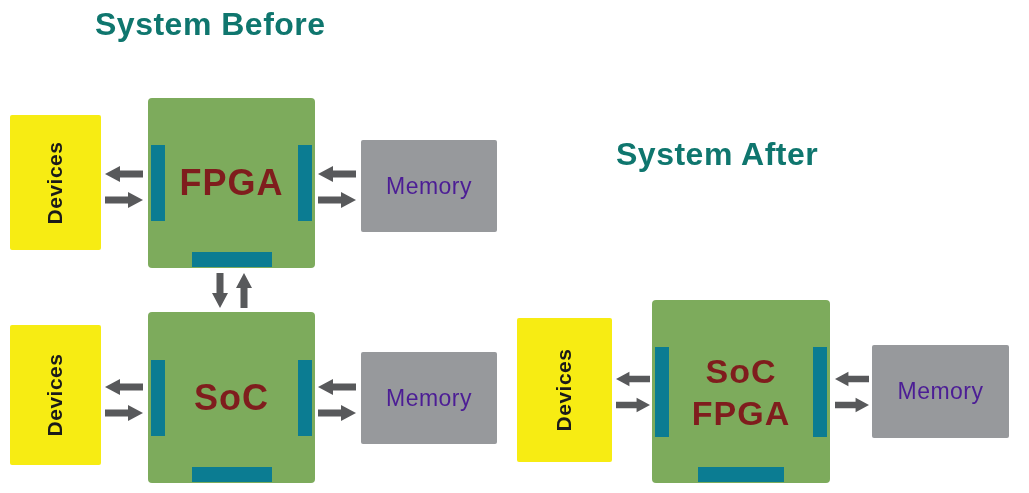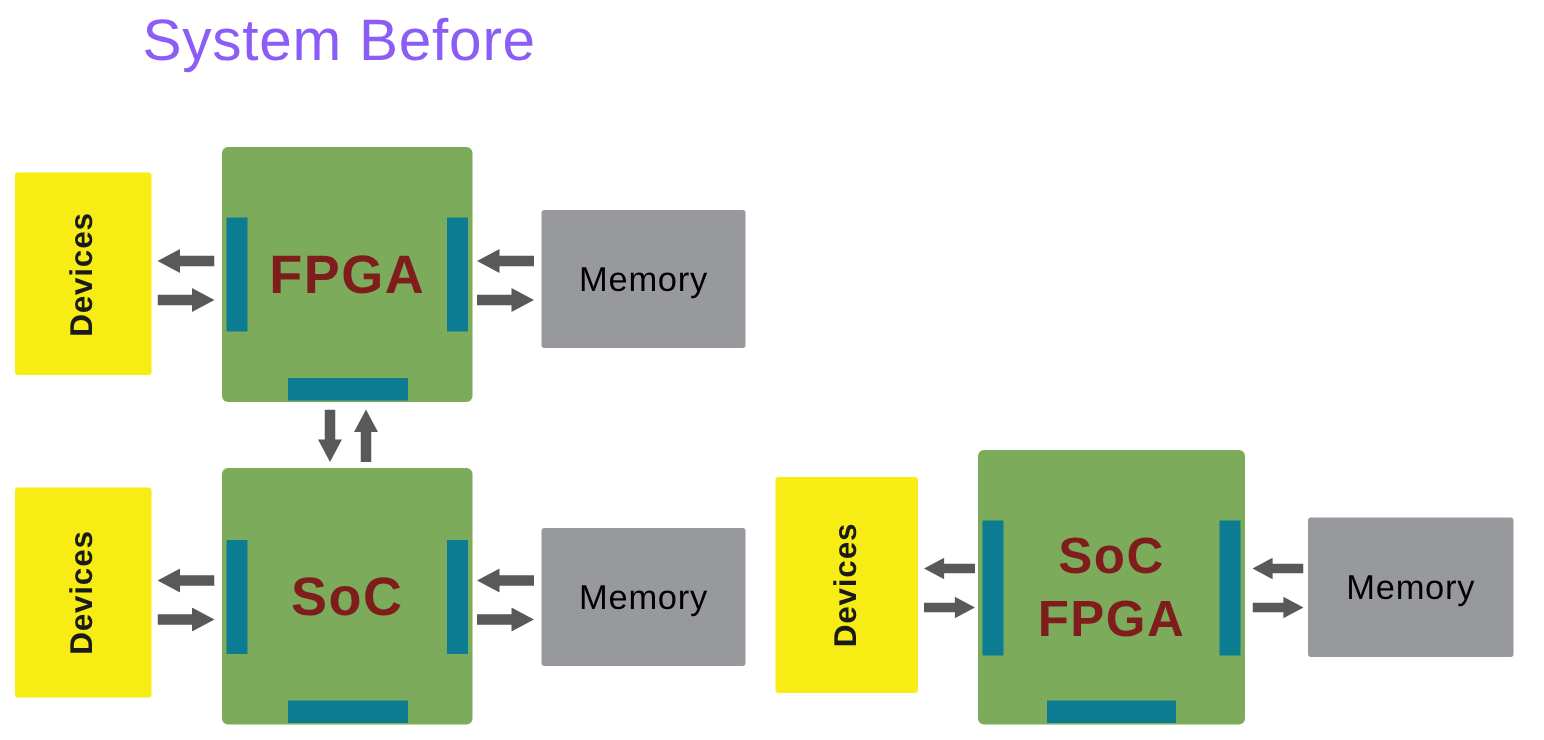--- a/index.html
+++ b/index.html
@@ -9,23 +9,23 @@
   .canvas {
     position: relative;
     width: 1029px;
     height: 493px;
     background: #ffffff;
     overflow: hidden;
   }
 
   .title {
     position: absolute;
-    color: #8b5cf6;
-    font-size: 39px;
-    font-weight: 400;
+    color: #0f766e;
+    font-size: 32px;
+    font-weight: 700;
     letter-spacing: 0.5px;
     white-space: nowrap;
   }
   .title-before { left: 95px; top: 6px; }
   .title-after  { left: 616px; top: 136px; }
 
   .chip {
     position: absolute;
     background: #7dab5c;
     border-radius: 4px;
@@ -74,21 +74,21 @@
     white-space: nowrap;
     font-weight: 700;
     font-size: 21px;
     color: #1a1a1a;
     letter-spacing: 0.5px;
   }
 
   .memory-box {
     position: absolute;
     background: #97999c;
-    color: #000000;
+    color: #4c1d95;
     display: flex;
     align-items: center;
     justify-content: center;
     font-size: 23px;
     font-weight: 500;
     letter-spacing: 0.5px;
     border-radius: 2px;
   }
 
   .arrow-pair-h {
@@ -104,20 +104,21 @@
     gap: 8px;
   }
   .arrow-pair-h svg, .arrow-pair-v svg { display: block; }
 </style>
 </head>
 <body>
 
 <div class="canvas">
 
   <div class="title title-before">System Before</div>
+  <div class="title title-after">System After</div>
 
   <div class="devices-box" style="left:10px; top:115px; width:91px; height:135px;">
     <span class="v-text">Devices</span>
   </div>
 
   <div class="chip" style="left:148px; top:98px; width:167px; height:170px;">
     <div class="port-v port-left"></div>
     <div class="port-v port-right"></div>
     <div class="port-bottom"></div>
     <span class="chip-label">FPGA</span>

